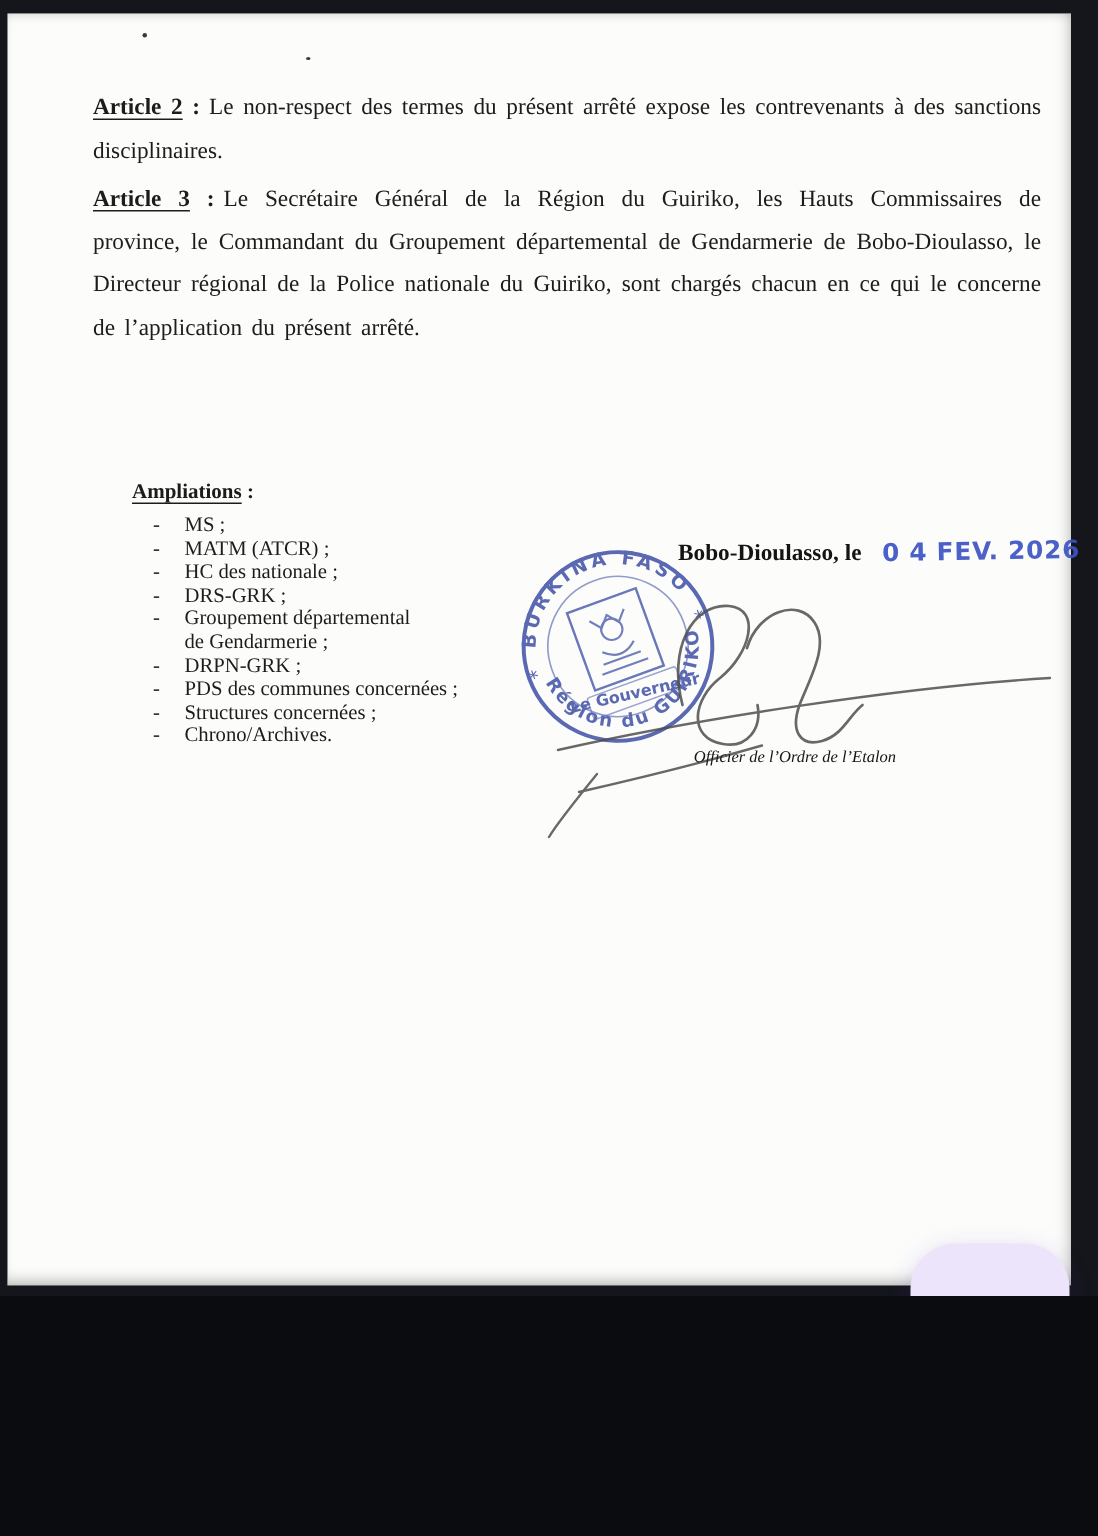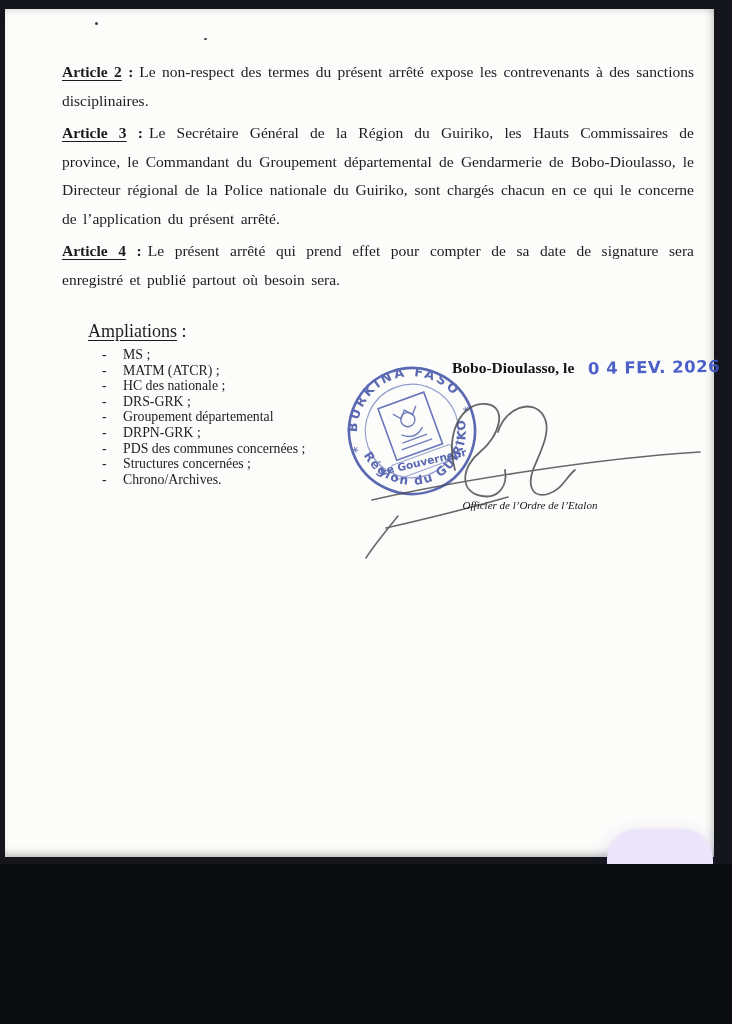--- a/index.html
+++ b/index.html
@@ -9,21 +9,21 @@
         box-shadow:inset 0 -8px 10px -6px rgba(0,0,0,.30), inset -8px 0 10px -7px rgba(0,0,0,.22),
                    inset 0 6px 8px -6px rgba(0,0,0,.18);}
   
   .articles{position:absolute;left:57px;top:49px;width:632px;color:#1c1c1c;
             font-size:15.5px;line-height:28.5px;text-align:justify;word-spacing:2.5px;}
   .article{margin:0 0 4px 0;}
   .article .lbl{font-weight:bold;margin-right:6px;}
   .article .lbl u{text-decoration:underline;text-underline-offset:3px;text-decoration-thickness:1.4px;}
   
   .ampliations{position:absolute;left:83px;top:312px;width:300px;color:#1c1c1c;font-size:13.8px;}
-  .amp-title{font-weight:normal;font-size:18px;margin-bottom:5px;}
+  .amp-title{font-weight:bold;font-size:14px;margin-bottom:5px;}
   .amp-title u{text-decoration:underline;text-underline-offset:3px;text-decoration-thickness:1.4px;}
   .amp-row{display:flex;line-height:15.6px;}
   .amp-row .dash{width:21px;padding-left:14px;flex:0 0 auto;}
   .amp-row.cont{padding-left:35px;}
   
   .closing-line{position:absolute;left:447px;top:349px;white-space:nowrap;color:#141414;
                 font-weight:bold;font-size:15.5px;}
   .date-stamp{display:inline-block;margin-left:14px;font-family:"DejaVu Sans",sans-serif;
               font-weight:bold;font-size:16.5px;color:#3d53c4;letter-spacing:.5px;
               transform:rotate(-1deg);opacity:.92;}
@@ -56,21 +56,20 @@
 <div class="photo">
   <div class="page">
 
     <div class="speck s1"></div>
     <div class="speck s2"></div>
     <div class="speck s3"></div>
 
     <div class="articles">
       <p class="article"><span class="lbl"><u>Article 2</u><span> :</span></span><span>Le non-respect des termes du présent arrêté expose les contrevenants à des sanctions disciplinaires.</span></p>
       <p class="article"><span class="lbl"><u>Article 3</u><span> :</span></span><span>Le Secrétaire Général de la Région du Guiriko, les Hauts Commissaires de province, le Commandant du Groupement départemental de Gendarmerie de Bobo-Dioulasso, le Directeur régional de la Police nationale du Guiriko, sont chargés chacun en ce qui le concerne de l’application du présent arrêté.</span></p>
-      <p class="article"><span class="lbl"><u>Article 4</u><span> :</span></span><span>Le présent arrêté qui prend effet pour compter de sa date de signature sera enregistré et publié partout où besoin sera.</span></p>
     </div>
 
     <div class="ampliations">
       <div class="amp-title"><u>Ampliations</u><span> :</span></div>
       <div class="amp-row">
           <span class="dash">-</span>
           <span>MS ;</span>
         </div>
       <div class="amp-row">
           <span class="dash">-</span>
@@ -80,20 +79,23 @@
           <span class="dash">-</span>
           <span>HC des nationale ;</span>
         </div>
       <div class="amp-row">
           <span class="dash">-</span>
           <span>DRS-GRK ;</span>
         </div>
       <div class="amp-row">
           <span class="dash">-</span>
           <span>Groupement départemental</span>
+        </div>
+      <div class="amp-row cont">
+          <span>de Gendarmerie ;</span>
         </div>
       <div class="amp-row">
           <span class="dash">-</span>
           <span>DRPN-GRK ;</span>
         </div>
       <div class="amp-row">
           <span class="dash">-</span>
           <span>PDS des communes concernées ;</span>
         </div>
       <div class="amp-row">

